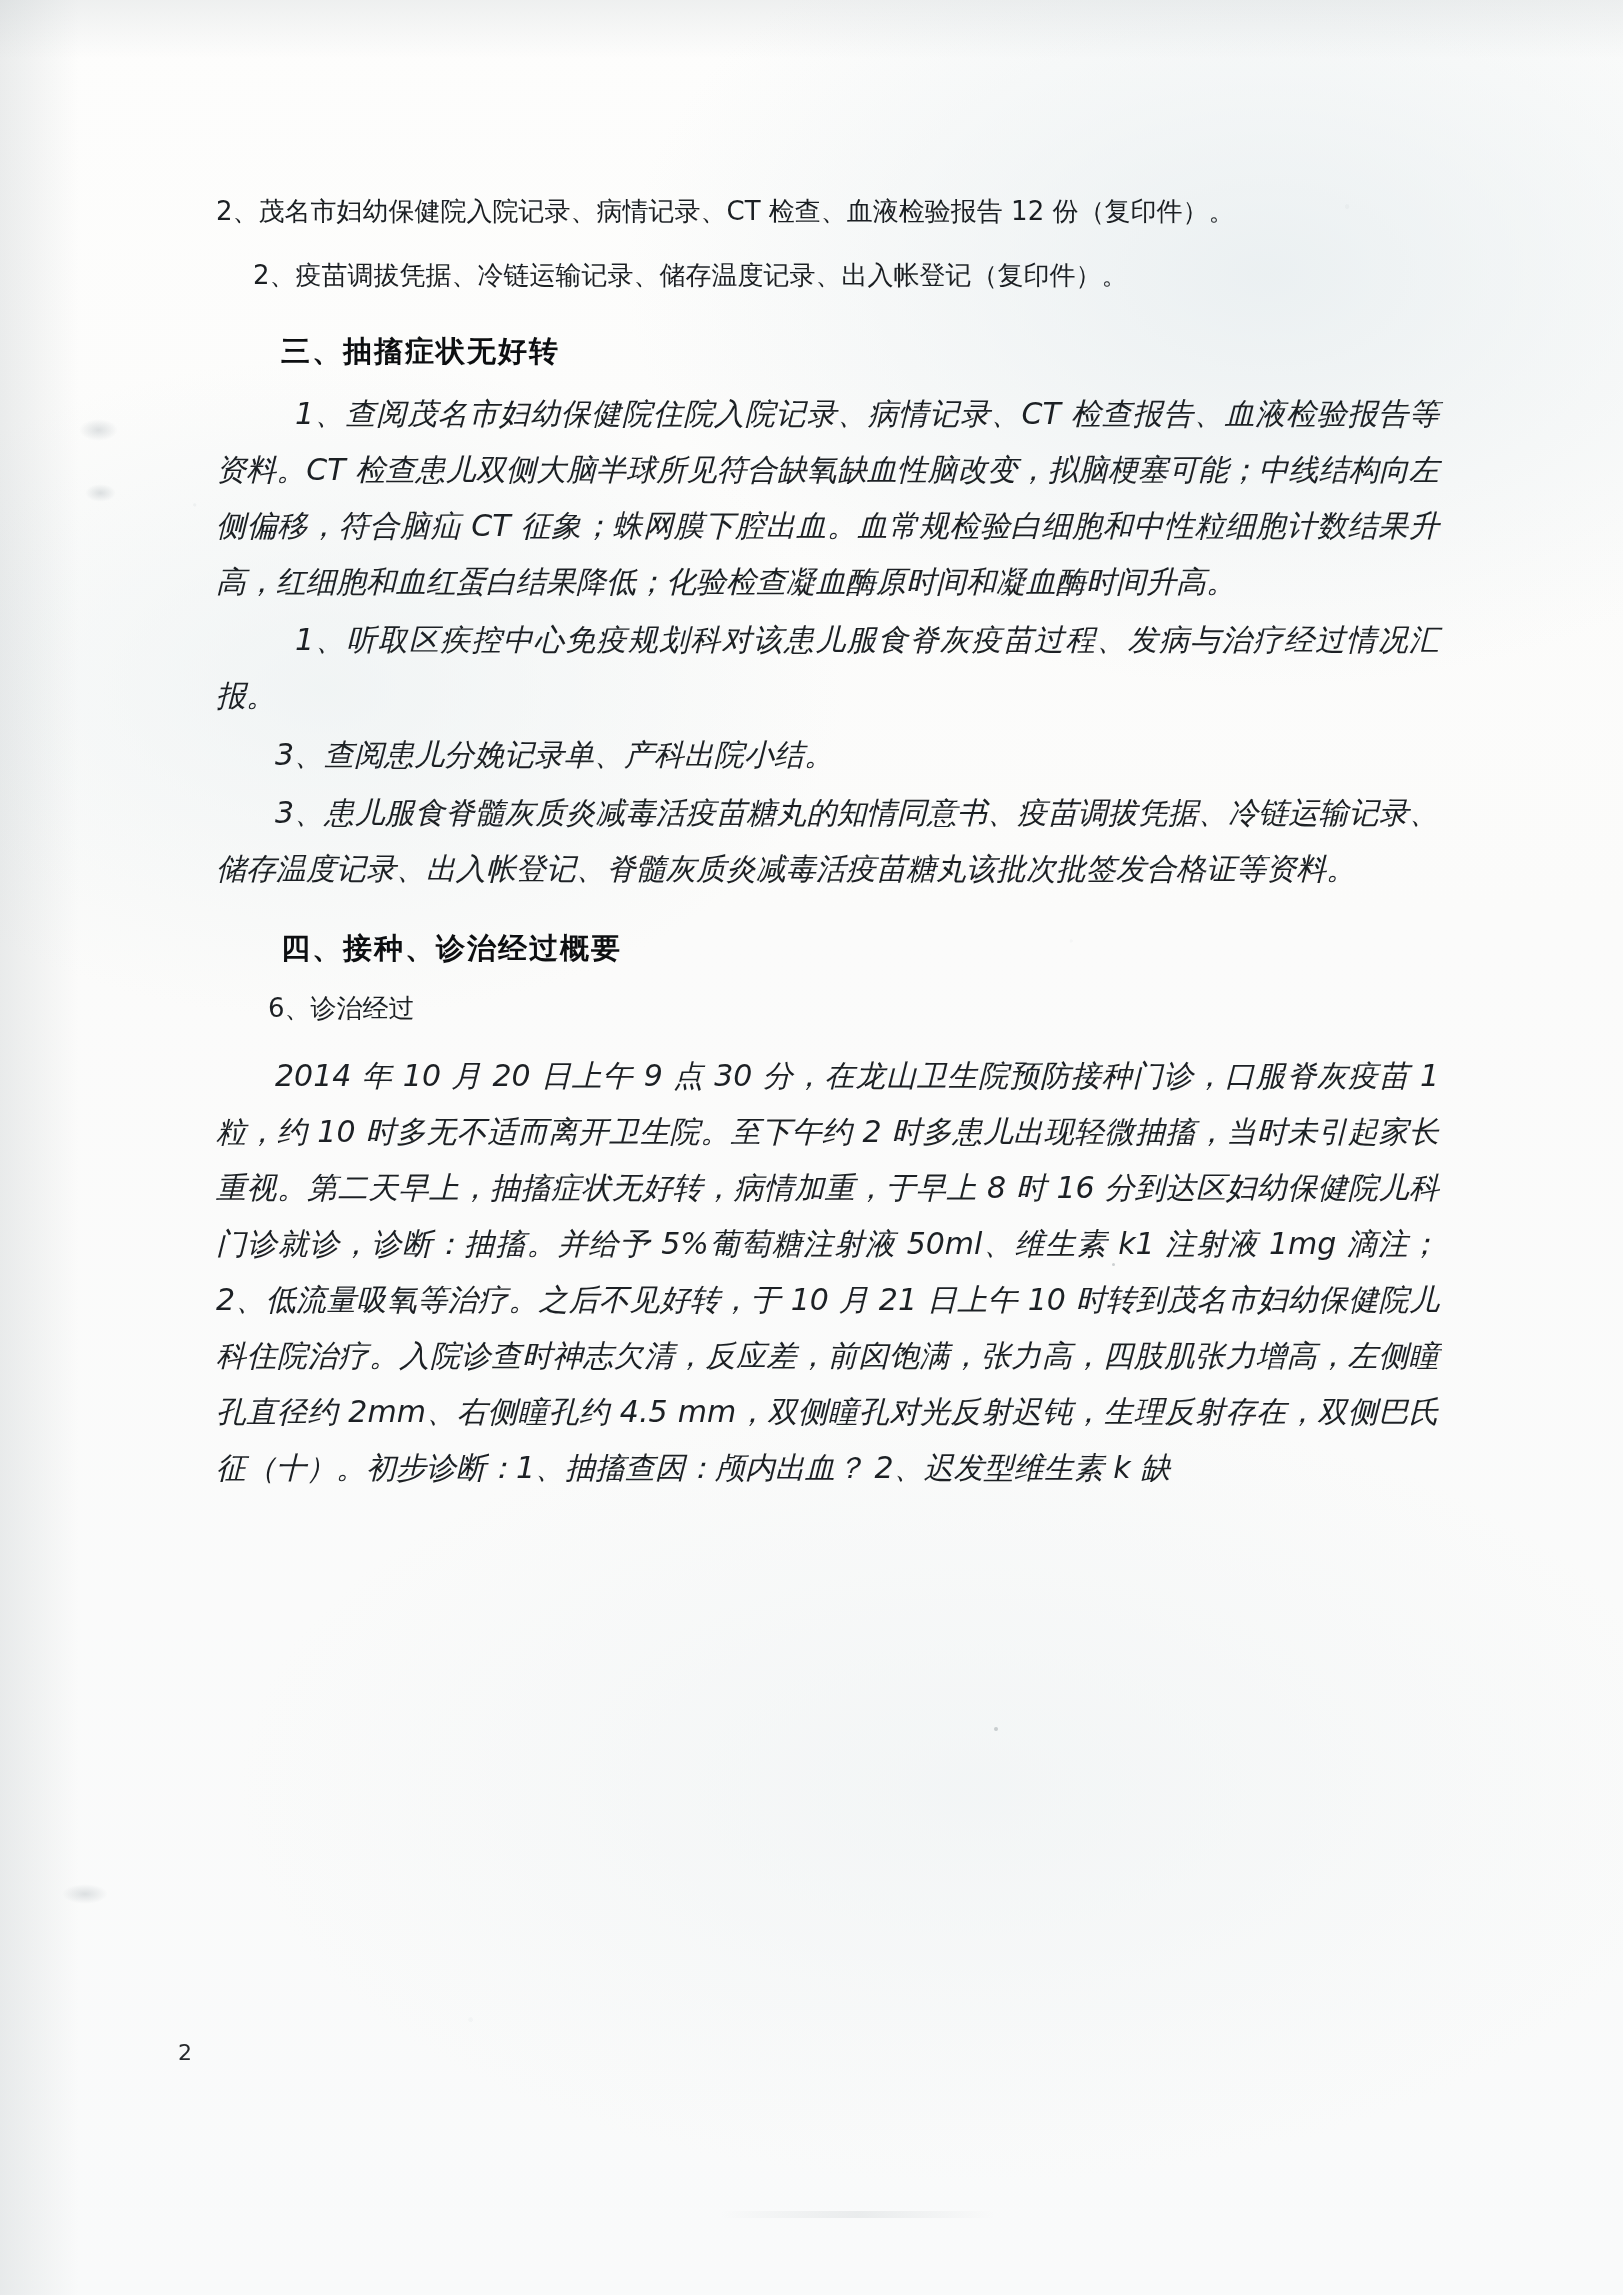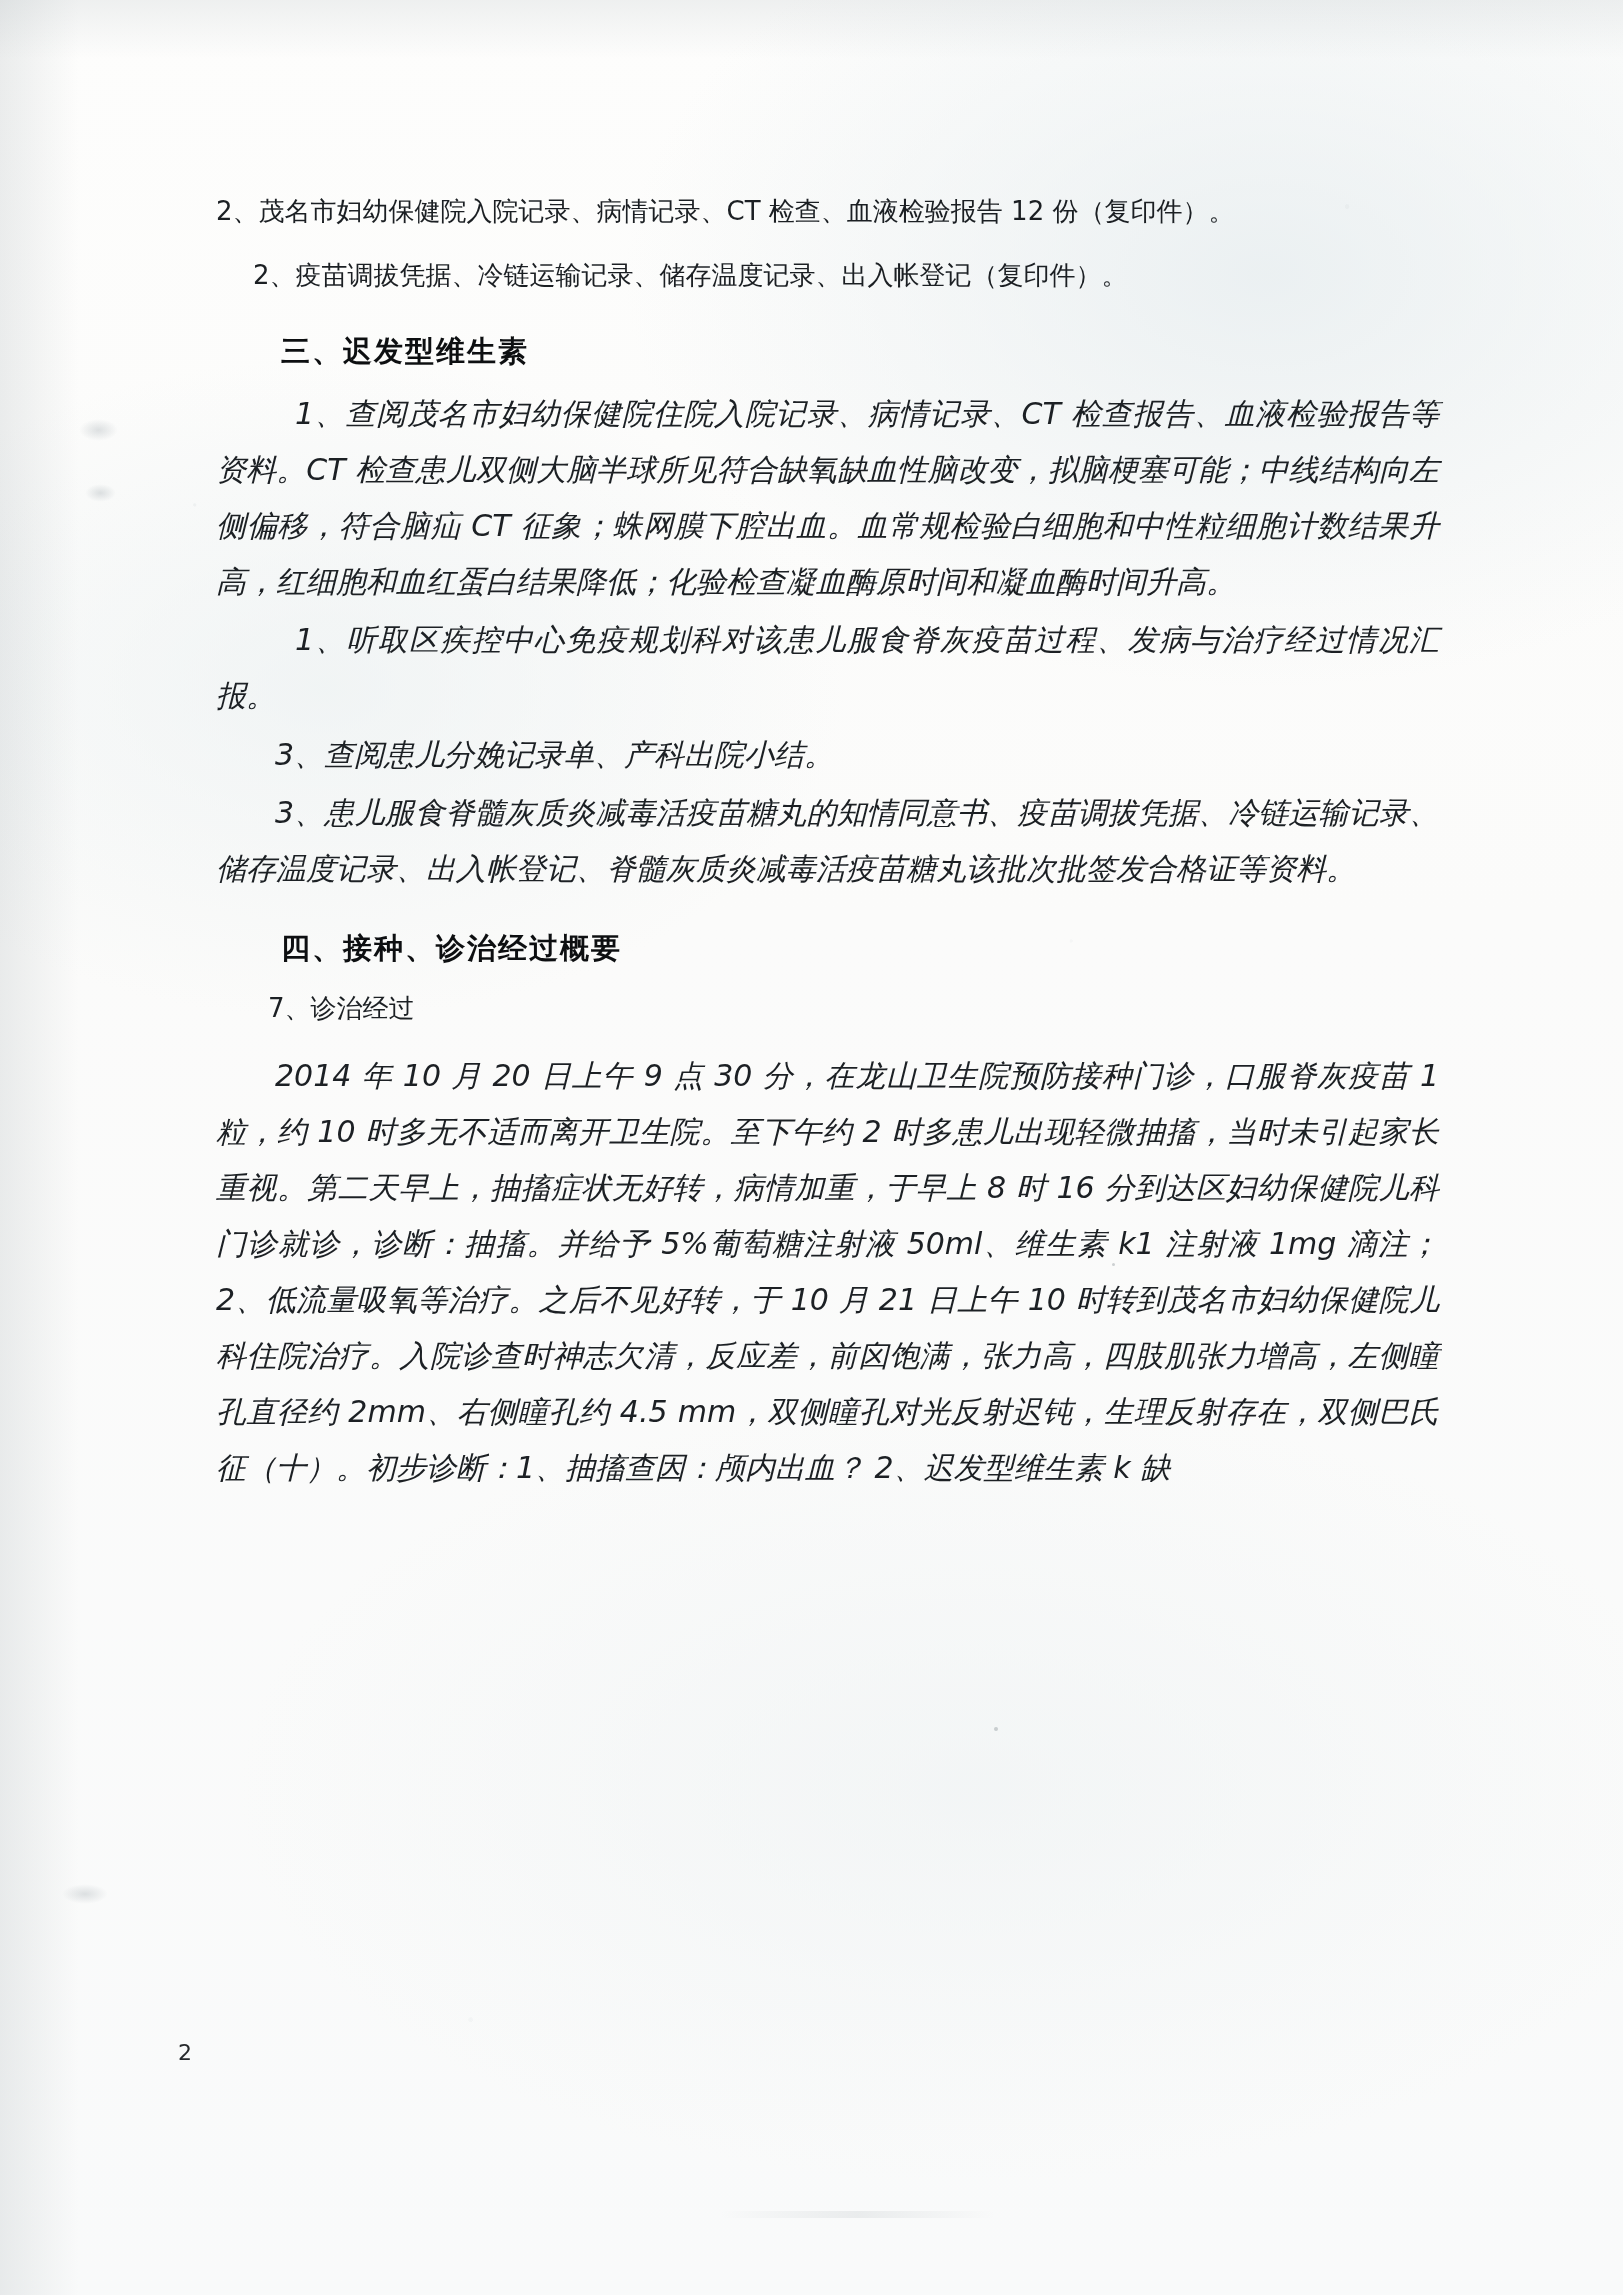--- a/index.html
+++ b/index.html
@@ -151,35 +151,35 @@
   <div class="speck" style="left:1112px; top:1263px; width:3.3px; height:3.3px;"></div>
   <div class="fold" style="left:720px; top:2211px; width:275px; height:6.5px;"></div>
 
   <div class="content">
 
     <div class="num-item">2、茂名市妇幼保健院入院记录、病情记录、CT 检查、血液检验报告 12 份（复印件）。</div>
     <div class="num-item indent">2、疫苗调拔凭据、冷链运输记录、储存温度记录、出入帐登记（复印件）。</div>
 
     <div class="block-gap-sm"></div>
 
-    <div class="heading">三、迟发型维生素</div>
+    <div class="heading">三、抽搐症状无好转</div>
 
     <div class="para first-indent-lg">1、查阅茂名市妇幼保健院住院入院记录、病情记录、CT 检查报告、血液检验报告等资料。CT 检查患儿双侧大脑半球所见符合缺氧缺血性脑改变，拟脑梗塞可能；中线结构向左侧偏移，符合脑疝 CT 征象；蛛网膜下腔出血。血常规检验白细胞和中性粒细胞计数结果升高，红细胞和血红蛋白结果降低；化验检查凝血酶原时间和凝血酶时间升高。</div>
 
     <div class="para first-indent-lg">1、听取区疾控中心免疫规划科对该患儿服食脊灰疫苗过程、发病与治疗经过情况汇报。</div>
 
     <div class="para first-indent">3、查阅患儿分娩记录单、产科出院小结。</div>
 
     <div class="para first-indent">3、患儿服食脊髓灰质炎减毒活疫苗糖丸的知情同意书、疫苗调拔凭据、冷链运输记录、储存温度记录、出入帐登记、脊髓灰质炎减毒活疫苗糖丸该批次批签发合格证等资料。</div>
 
     <div class="block-gap"></div>
 
     <div class="heading">四、接种、诊治经过概要</div>
 
-    <div class="sub-item">7、诊治经过</div>
+    <div class="sub-item">6、诊治经过</div>
 
     <div class="block-gap-sm"></div>
 
     <div class="para first-indent">2014 年 10 月 20 日上午 9 点 30 分，在龙山卫生院预防接种门诊，口服脊灰疫苗 1 粒，约 10 时多无不适而离开卫生院。至下午约 2 时多患儿出现轻微抽搐，当时未引起家长重视。第二天早上，抽搐症状无好转，病情加重，于早上 8 时 16 分到达区妇幼保健院儿科门诊就诊，诊断：抽搐。并给予 5%葡萄糖注射液 50ml、维生素 k1 注射液 1mg 滴注；2、低流量吸氧等治疗。之后不见好转，于 10 月 21 日上午 10 时转到茂名市妇幼保健院儿科住院治疗。入院诊查时神志欠清，反应差，前囟饱满，张力高，四肢肌张力增高，左侧瞳孔直径约 2mm、右侧瞳孔约 4.5 mm，双侧瞳孔对光反射迟钝，生理反射存在，双侧巴氏征（十）。初步诊断：1、抽搐查因：颅内出血？ 2、迟发型维生素 k 缺</div>
 
   </div>
 
   <div class="page-number">2</div>
 </div>
 

